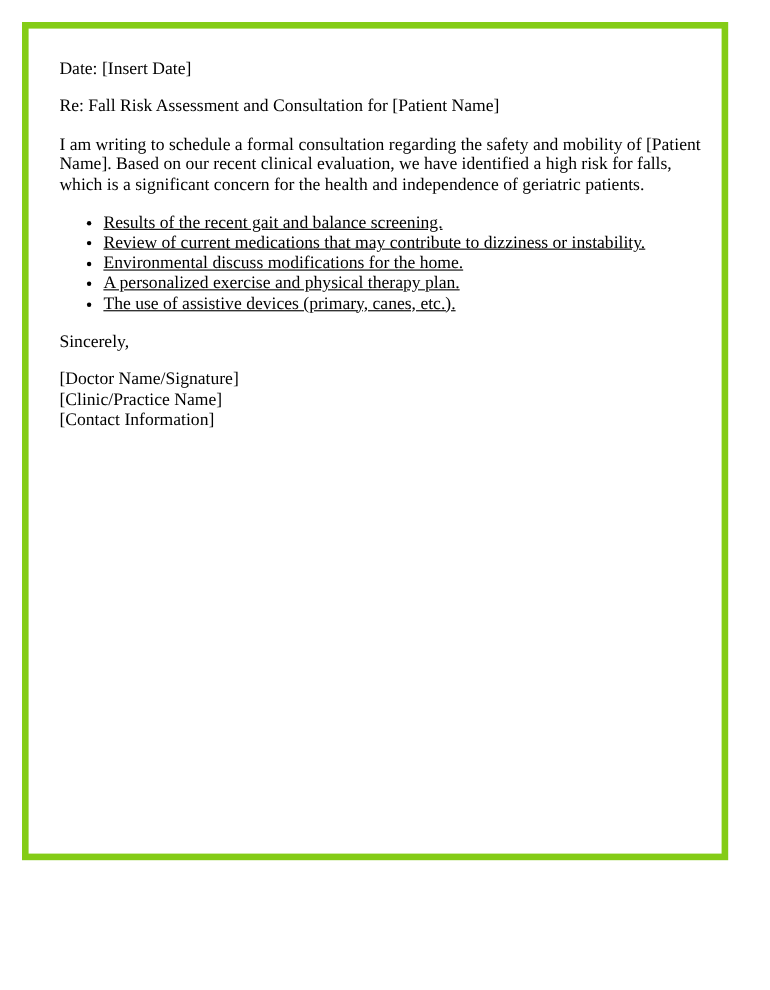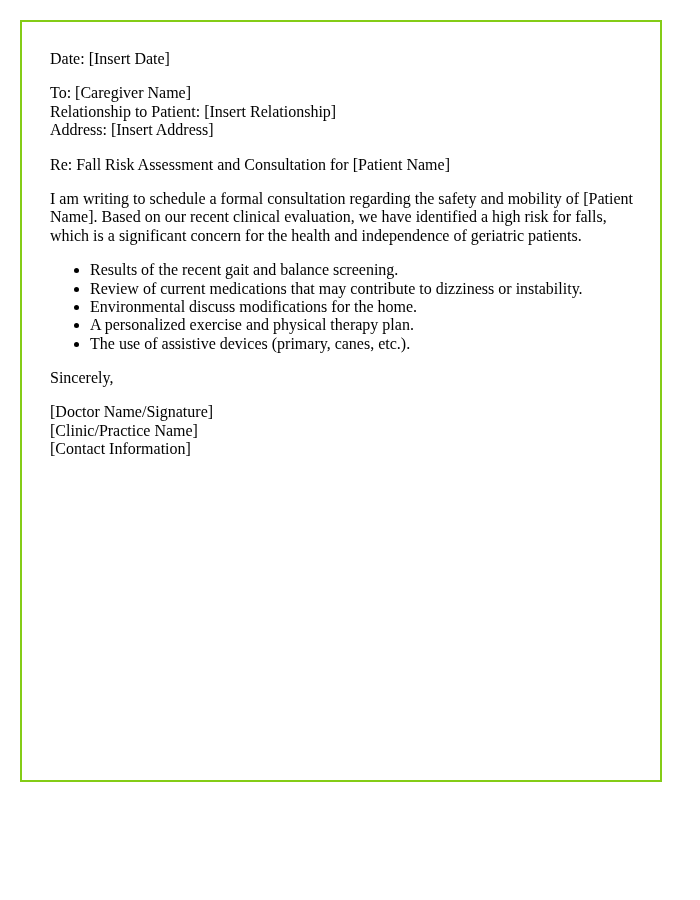--- a/index.html
+++ b/index.html
@@ -16,49 +16,45 @@
     font-size: 16px;
     line-height: 1.15;
   }
   .letter {
     position: absolute;
     left: 20px;
     top: 20px;
     width: 642px;
     height: 762px;
     box-sizing: border-box;
-    border: 2px solid #84cc16;
+    border: 6px solid #84cc16;
     padding: 28px 15px 28px 28px;
     overflow: hidden;
   }
   .para {
     margin: 0 0 16px 0;
   }
   .bullet-list {
     margin: 0 0 16px 0;
     padding-left: 40px;
     list-style-type: disc;
+    text-decoration: underline;
   }
   .bullet-list li {
     margin: 0;
     padding: 0;
   }
 </style>
 </head>
 <body>
 
 <div class="letter">
 
   <p class="para">Date: [Insert Date]</p>
 
-  <p class="para">
-    <span>To: [Caregiver Name]</span><br>
-    <span>Relationship to Patient: [Insert Relationship]</span><br>
-    <span>Address: [Insert Address]</span>
-  </p>
 
   <p class="para">Re: Fall Risk Assessment and Consultation for [Patient Name]</p>
 
 
   <p class="para">I am writing to schedule a formal consultation regarding the safety and mobility of [Patient Name]. Based on our recent clinical evaluation, we have identified a high risk for falls, which is a significant concern for the health and independence of geriatric patients.</p>
 
 
   <ul class="bullet-list">
     <li>Results of the recent gait and balance screening.</li>
     <li>Review of current medications that may contribute to dizziness or instability.</li>

